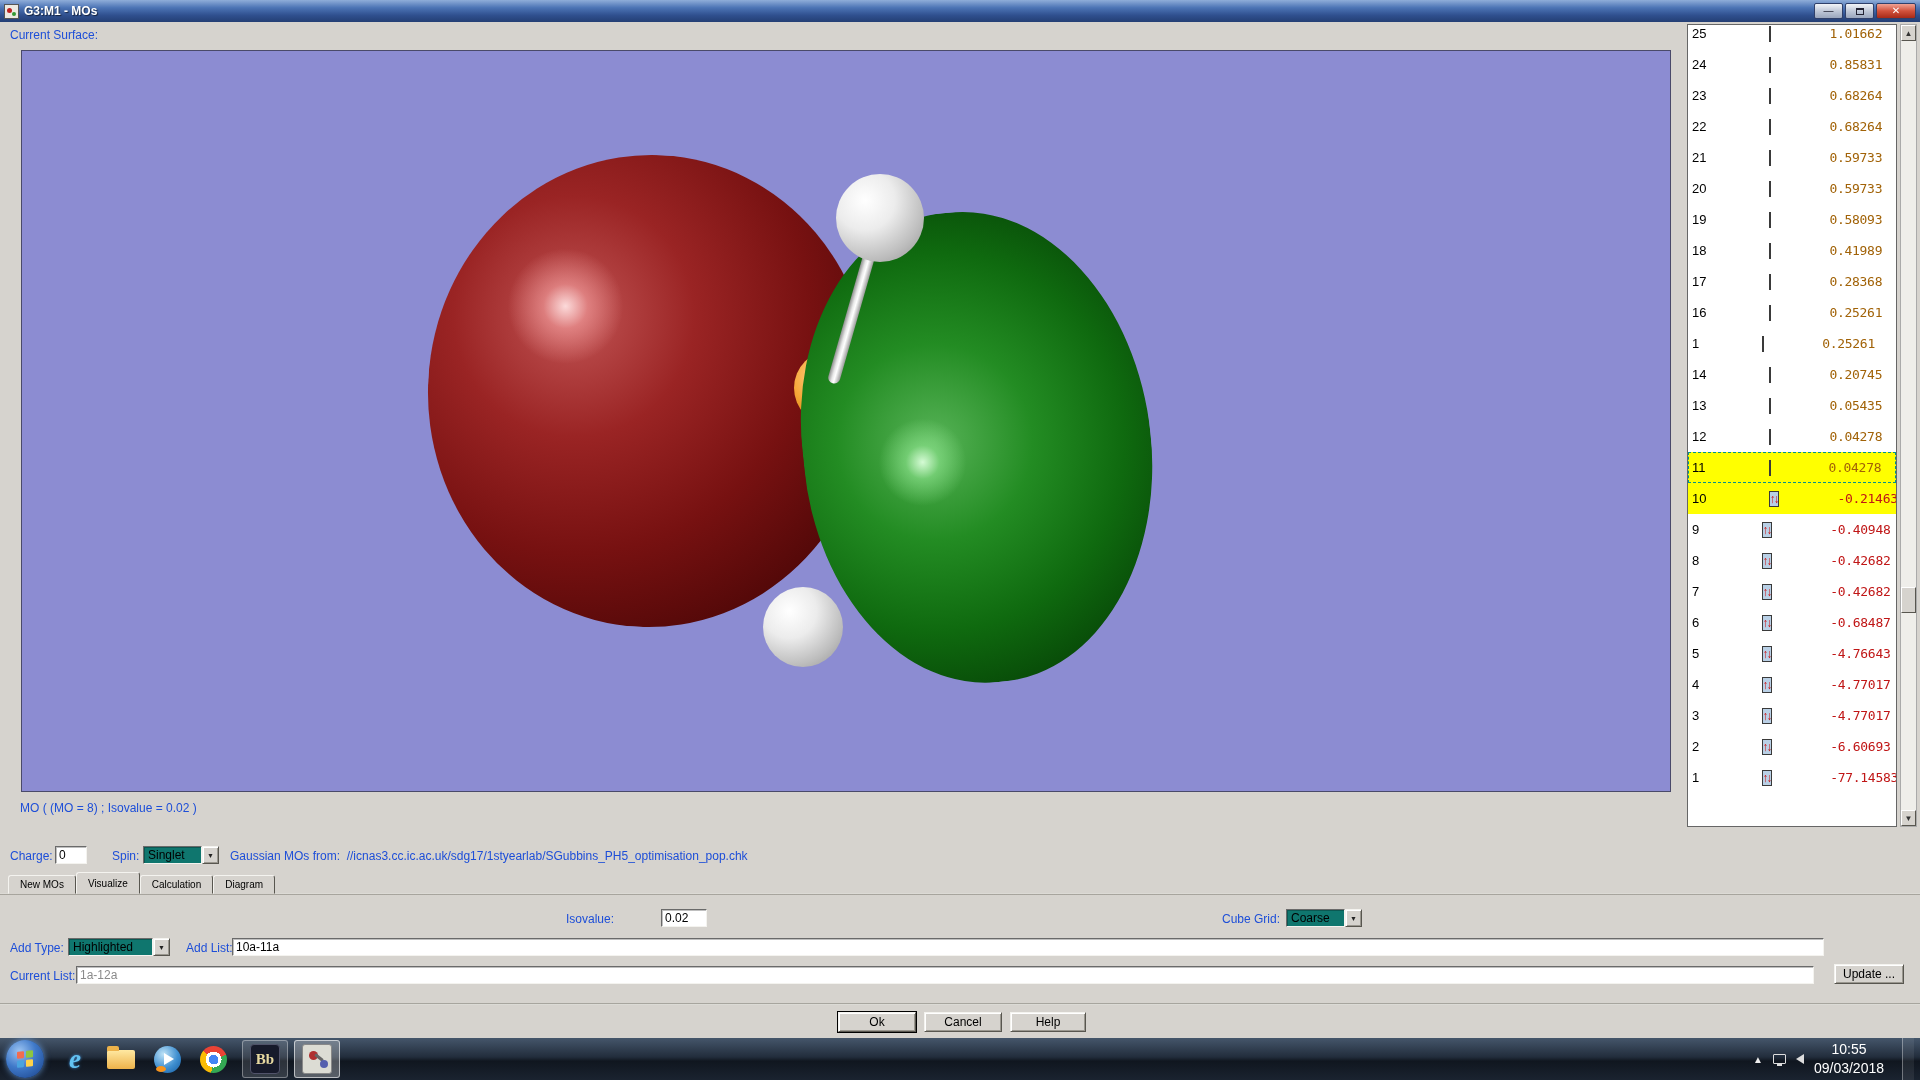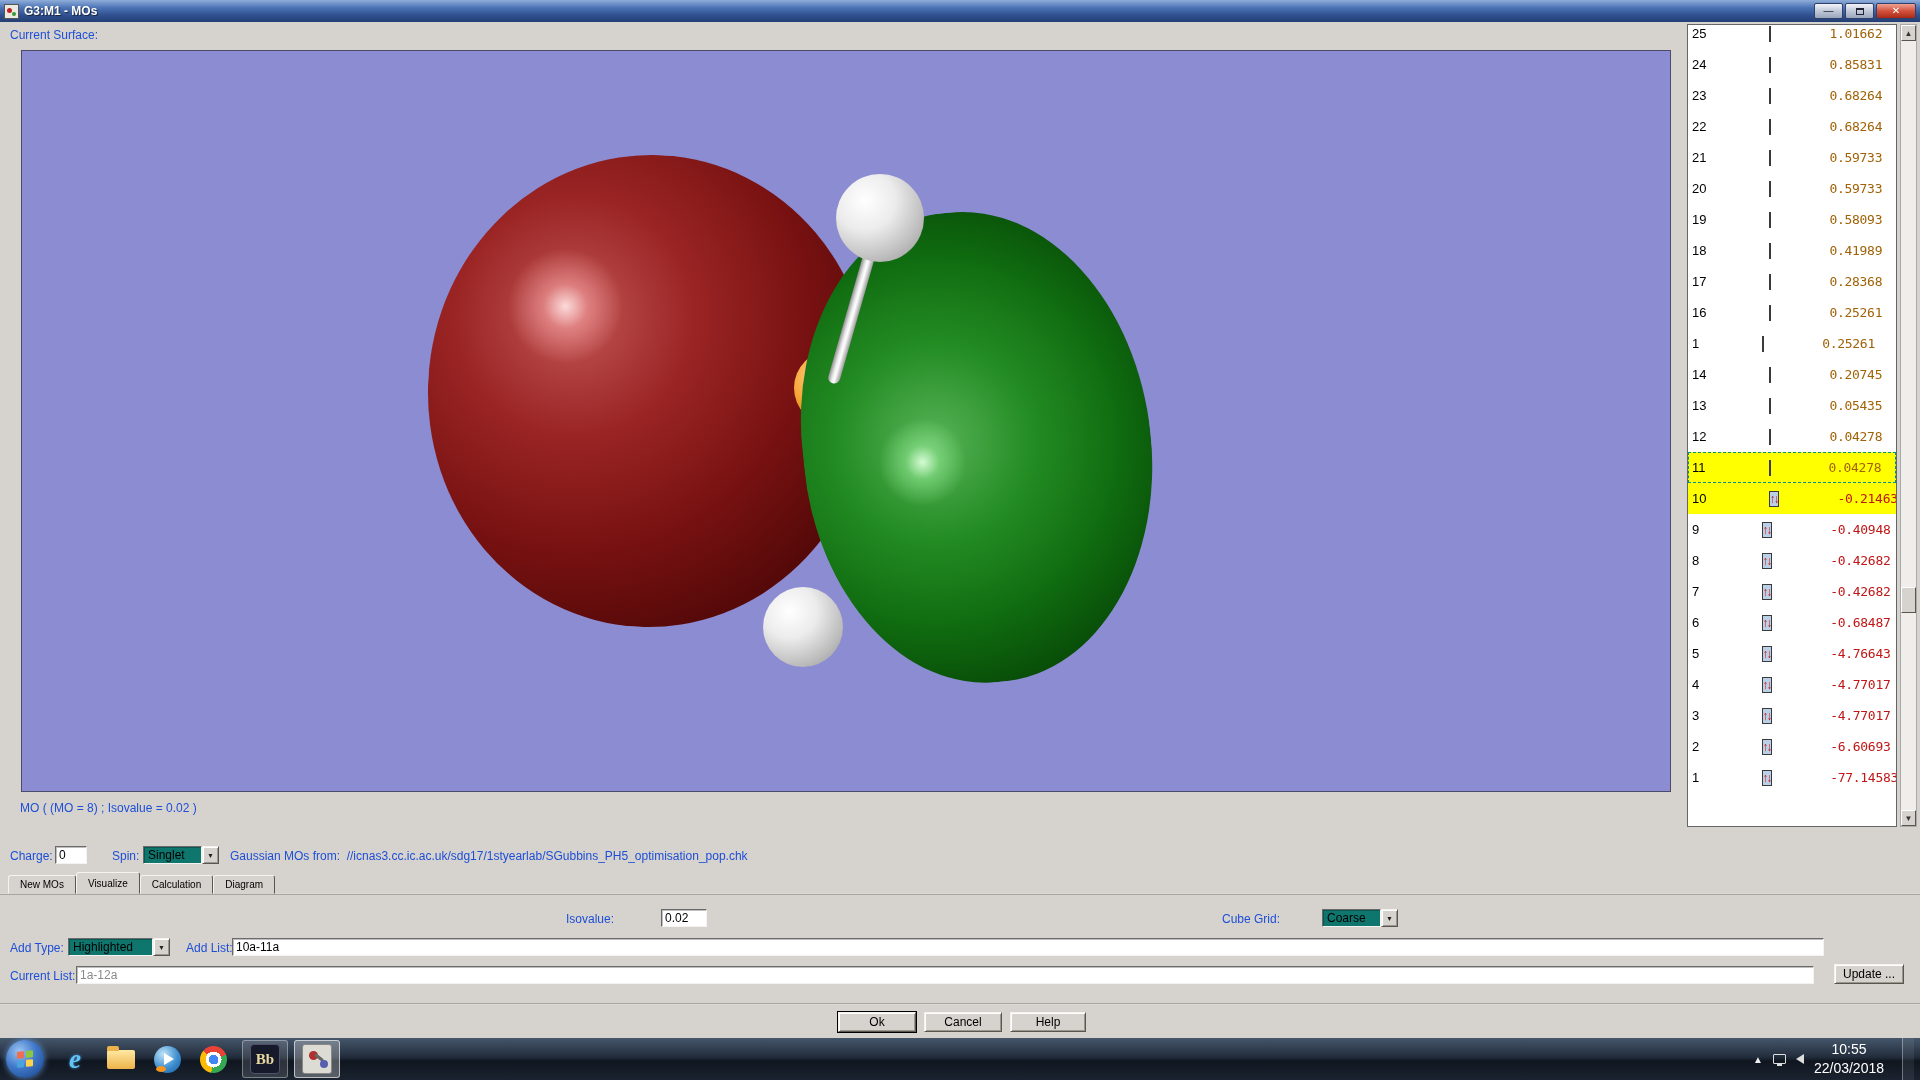--- a/index.html
+++ b/index.html
@@ -457,21 +457,21 @@
   <div class="tab active">Visualize</div>
   <div class="tab">Calculation</div>
   <div class="tab">Diagram</div>
 </div>
 <div class="panel-edge"></div>
 <div class="panel-bottom"></div>
 
 <div class="lbl" style="left:566px; top:912px;">Isovalue:</div>
 <input class="tb" style="left: 618px; top: 909px; width: 46px; margin-left: 43px;" value="0.02">
 <div class="lbl" style="left:1222px; top:912px;">Cube Grid:</div>
-<div class="dd" style="left:1322px; top:909px; width:76px;">
+<div class="dd" style="left:1286px; top:909px; width:76px;">
   <span class="dd-val">Coarse</span>
   <span class="dd-btn btn">▼</span>
 </div>
 
 <div class="lbl" style="left:10px; top:941px;">Add Type:</div>
 <div class="dd" style="left:68px; top:938px; width:102px;">
   <span class="dd-val">Highlighted</span>
   <span class="dd-btn btn">▼</span>
 </div>
 <div class="lbl" style="left:186px; top:941px;">Add List:</div>
@@ -515,17 +515,17 @@
         <i class="bd"></i>
         <i class="a2"></i>
       </span>
   </div>
   <div class="tray">
     <span class="tray-glyph">▲</span>
     <span class="net-icon"></span>
     <span class="vol-icon"></span>
     <div class="clock">
       <div>10:55</div>
-      <div>22/03/2018</div>
+      <div>09/03/2018</div>
     </div>
     <div class="show-desktop"></div>
   </div>
 </div>
 
 </body></html>

